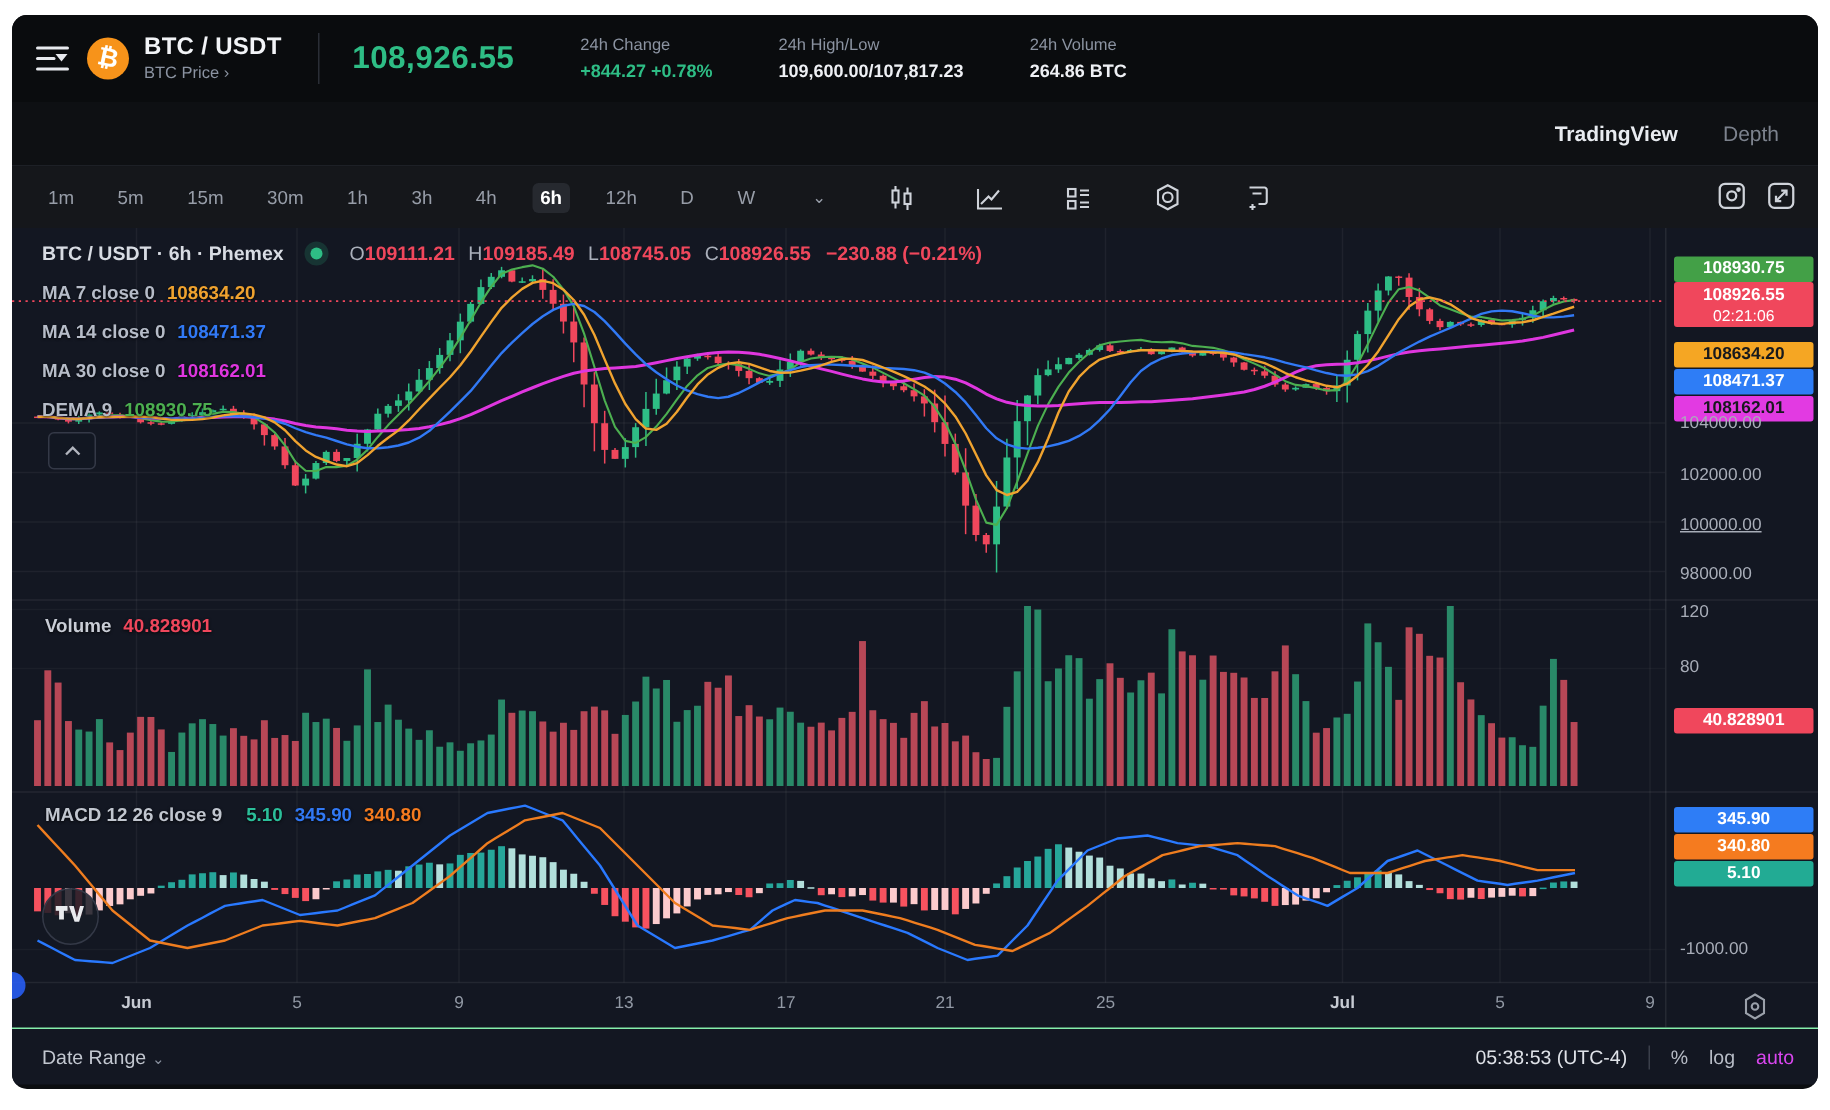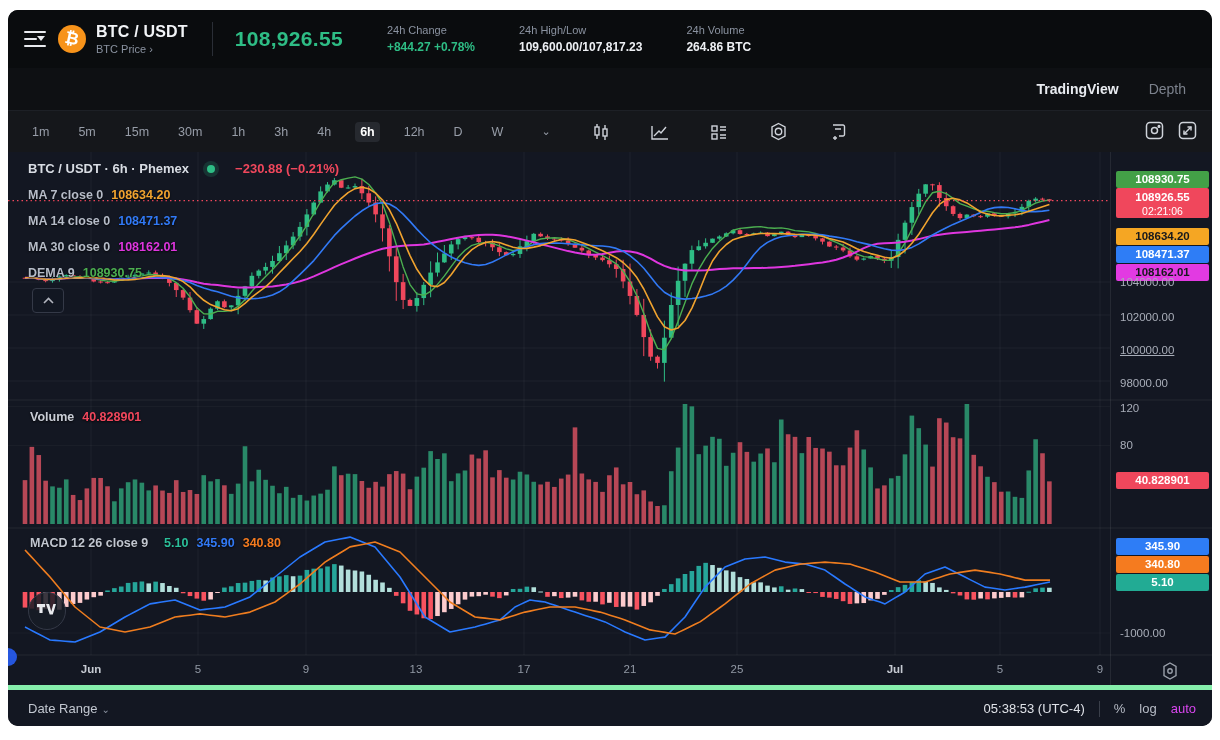--- a/index.html
+++ b/index.html
@@ -63,21 +63,21 @@
   .axis-badge{position:absolute;left:5px;width:93px;text-align:center;font-size:11.5px;font-weight:bold;border-radius:2px;height:17px;line-height:17px;}
   .axis-badge.two{height:30px;line-height:14px;padding-top:2px;box-sizing:border-box;}
   .axis-badge .sub{font-weight:normal;font-size:10.5px;}
   .axis-label{position:absolute;left:9px;font-size:11.5px;color:#a8adb8;height:14px;line-height:14px;}
   .axis-gear{position:absolute;left:48px;top:508px;cursor:pointer;}
   
   .time-axis{position:absolute;left:0;top:503px;width:1102px;height:30px;}
   .t-label{position:absolute;top:8px;transform:translateX(-50%);font-size:11.5px;color:#9299a5;}
   .t-label.major{color:#c6cad2;font-weight:bold;}
   
-  .footer{position:absolute;left:0;top:675px;width:100%;height:37px;background:#131722;border-top:5px solid #86efac;display:flex;align-items:center;}
+  .footer{position:absolute;left:0;top:675px;width:100%;height:37px;background:#131722;border-top:1px solid #86efac;display:flex;align-items:center;}
   .daterange{color:#c2c7d0;font-size:13px;margin-left:20px;cursor:pointer;}
   .daterange .c{font-size:10px;color:#8b93a1;margin-left:4px;}
   .foot-right{margin-left:auto;display:flex;align-items:center;margin-right:16px;gap:14px;}
   .clock{color:#dfe2e8;font-size:13px;cursor:pointer;}
   .fdiv{width:1px;height:16px;background:#3a3f4a;}
   .scale-btn{color:#b7bcc6;font-size:13px;cursor:pointer;}
   .scale-btn.active{color:#d946ef;}
 </style>
 </head>
 <body>
@@ -825,20 +825,26 @@
           <rect x="1025.325" y="436.3436394829941" width="4.6" height="3.656360517005916" fill="#26a69a"></rect>
           <rect x="1032.2" y="435.618611875165" width="4.6" height="4.381388124834974" fill="#26a69a"></rect>
           <rect x="1039.075" y="435.7357308345209" width="4.6" height="4.264269165479099" fill="#b2dfdb"></rect>
           <polyline points="17,475.0 22,477.6 27,480.2 32,482.8 37,485.4 42,488.0 47,488.4 52,488.8 57,489.2 62,489.6 67,490.0 72,488.0 77,486.0 82,484.0 87,482.0 92,480.0 97,477.0 102,474.0 107,471.0 112,468.0 117,465.0 122,462.4 127,459.8 132,457.1 137,454.5 142,451.9 147,451.1 152,450.3 157,449.5 162,448.8 167,448.0 172,450.0 177,452.0 182,454.0 187,456.0 192,458.0 197,457.4 202,456.8 207,456.2 212,455.6 217,455.0 222,453.0 227,450.9 232,448.9 237,446.9 242,444.9 247,440.9 252,437.0 257,433.0 262,429.0 267,425.0 272,421.0 277,417.0 282,413.0 287,409.0 292,405.0 297,402.0 302,399.0 307,396.0 312,393.0 317,390.0 322,389.0 327,388.0 332,387.0 337,386.1 342,385.1 347,387.0 352,389.0 357,391.0 362,393.0 367,394.9 372,400.9 377,407.0 382,413.0 387,419.0 392,425.0 397,433.0 402,441.0 407,449.0 412,457.0 417,465.0 422,468.0 427,471.0 432,474.0 437,477.0 442,480.0 447,479.0 452,478.0 457,477.0 462,476.0 467,475.0 472,473.6 477,472.2 482,470.7 487,469.3 492,467.9 497,463.6 502,459.3 507,455.0 512,452.6 517,450.3 522,448.0 527,448.7 532,449.4 537,450.0 542,451.7 547,453.3 552,455.0 557,456.7 562,458.4 567,460.1 572,461.7 577,463.4 582,465.0 587,466.6 592,468.3 597,469.9 602,472.4 607,474.9 612,477.4 617,480.0 622,482.0 627,484.0 632,486.0 637,488.0 642,487.2 647,486.5 652,485.8 657,485.1 662,480.1 667,475.0 672,470.0 677,465.0 682,457.5 687,450.0 692,442.6 697,435.1 702,430.1 707,425.0 712,420.0 717,415.0 722,413.0 727,411.0 732,409.0 737,407.0 742,406.5 747,406.0 752,405.5 757,405.0 762,406.2 767,407.5 772,408.8 777,410.1 782,410.6 787,411.1 792,411.6 797,412.1 802,413.6 807,415.1 812,416.6 817,418.1 822,421.6 827,425.0 832,428.5 837,432.0 842,435.2 847,438.5 852,441.7 857,444.9 862,446.7 867,448.4 872,450.1 877,451.9 882,448.9 887,445.9 892,443.0 897,440.0 902,435.5 907,431.0 912,426.5 917,422.0 922,420.2 927,418.5 932,416.7 937,415.0 942,417.5 947,420.0 952,422.5 957,425.0 962,427.6 967,430.1 972,432.6 977,435.1 982,435.8 987,436.5 992,437.2 997,438.0 1002,437.2 1007,436.5 1012,435.8 1017,435.1 1022,434.1 1027,433.0 1032,432.0 1037,431.0 1042,430.0" fill="none" stroke="#2979ff" stroke-width="1.6" stroke-linejoin="round"></polyline>
           <polyline points="17,398.0 22,403.4 27,408.8 32,414.2 37,419.6 42,425.0 47,431.0 52,437.0 57,443.0 62,449.0 67,455.0 72,459.0 77,463.0 82,467.0 87,471.0 92,475.0 97,476.0 102,477.0 107,478.0 112,479.0 117,480.0 122,479.0 127,478.0 132,477.0 137,476.0 142,475.0 147,473.0 152,471.0 157,469.0 162,467.0 167,465.0 172,464.4 177,463.8 182,463.2 187,462.5 192,461.9 197,462.5 202,463.2 207,463.8 212,464.4 217,465.0 222,464.0 227,463.0 232,462.0 237,461.1 242,460.1 247,458.1 252,456.1 257,454.1 262,452.0 267,450.0 272,446.4 277,442.8 282,439.2 287,435.6 292,432.0 297,427.6 302,423.2 307,418.9 312,414.5 317,410.1 322,407.0 327,404.0 332,401.0 337,398.0 342,394.9 347,393.9 352,393.0 357,392.0 362,391.0 367,390.0 372,392.0 377,394.0 382,396.0 387,398.0 392,400.0 397,405.0 402,410.0 407,415.0 412,420.0 417,425.0 422,430.0 427,435.0 432,440.0 437,445.0 442,450.0 447,453.0 452,456.0 457,459.0 462,462.0 467,465.0 472,465.6 477,466.1 482,466.7 487,467.3 492,467.9 497,466.3 502,464.8 507,463.2 512,461.6 517,460.1 522,459.1 527,458.0 532,457.0 537,456.0 542,455.0 547,455.0 552,455.0 557,455.0 562,455.0 567,455.0 572,456.0 577,457.0 582,458.0 587,459.1 592,460.1 597,461.6 602,463.2 607,464.8 612,466.3 617,467.9 622,469.9 627,471.9 632,473.9 637,475.9 642,477.9 647,478.7 652,479.5 657,480.4 662,481.2 667,482.0 672,479.6 677,477.2 682,474.8 687,472.3 692,469.9 697,466.3 702,462.7 707,459.1 712,455.5 717,451.9 722,447.9 727,443.9 732,440.0 737,436.0 742,432.0 747,429.2 752,426.4 757,423.6 762,420.9 767,418.1 772,416.9 777,415.7 782,414.5 787,413.3 792,412.1 797,411.7 802,411.3 807,410.9 812,410.5 817,410.1 822,410.5 827,410.9 832,411.3 837,411.7 842,412.1 847,413.7 852,415.2 857,416.8 862,418.4 867,419.9 872,421.9 877,423.9 882,425.9 887,428.0 892,430.0 897,430.0 902,430.0 907,430.0 912,430.0 917,430.0 922,428.4 927,426.8 932,425.2 937,423.6 942,422.0 947,421.2 952,420.4 957,419.6 962,418.9 967,418.1 972,418.9 977,419.6 982,420.4 987,421.2 992,422.0 997,423.2 1002,424.4 1007,425.7 1012,426.9 1017,428.1 1022,428.1 1027,428.1 1032,428.1 1037,428.1 1042,428.1" fill="none" stroke="#ef7d1f" stroke-width="1.6" stroke-linejoin="round"></polyline>
         </svg>
 
       <div class="legend-main">
         <span>BTC / USDT · 6h · Phemex</span>
         <span class="pulse-dot"></span>
+        <span class="ohlc" id="ohlc">
+            <span><span class="k">O</span><span class="v">109111.21</span></span>
+            <span><span class="k">H</span><span class="v">109185.49</span></span>
+            <span><span class="k">L</span><span class="v">108745.05</span></span>
+            <span><span class="k">C</span><span class="v">108926.55</span></span>
+          </span>
         <span class="chg">−230.88 (−0.21%)</span>
       </div>
       <div id="ma-rows">
           <div class="ma-row" style="top: 36px;"><span>MA 7 close 0</span><span class="mv" style="color: rgb(240, 163, 47);">108634.20</span></div>
           <div class="ma-row" style="top: 62px;"><span>MA 14 close 0</span><span class="mv" style="color: rgb(49, 121, 245);">108471.37</span></div>
           <div class="ma-row" style="top: 88px;"><span>MA 30 close 0</span><span class="mv" style="color: rgb(223, 54, 223);">108162.01</span></div>
           <div class="ma-row" style="top: 114px;"><span>DEMA 9</span><span class="mv" style="color: rgb(76, 175, 80);">108930.75</span></div>
         </div>
       <div class="collapse-btn">
         <svg width="11" height="7" viewBox="0 0 11 7" fill="none" stroke="#b2b5be" stroke-width="1.6">

